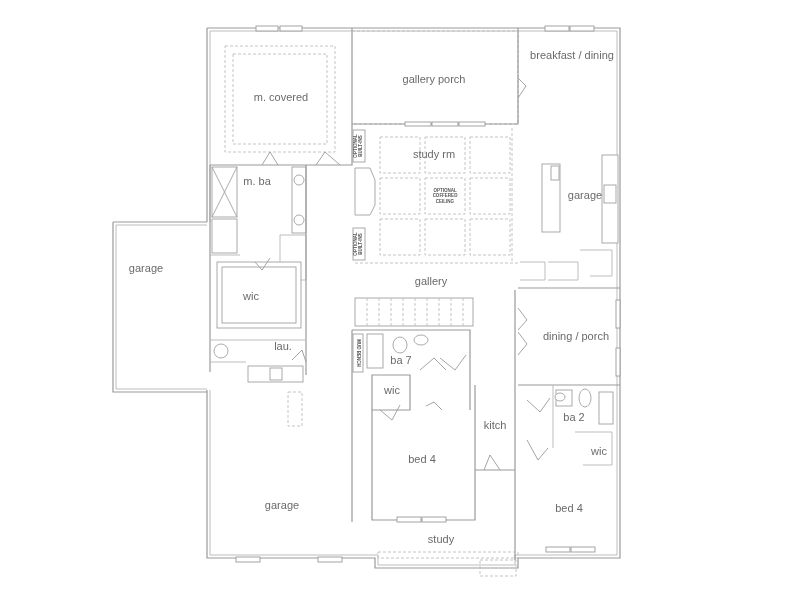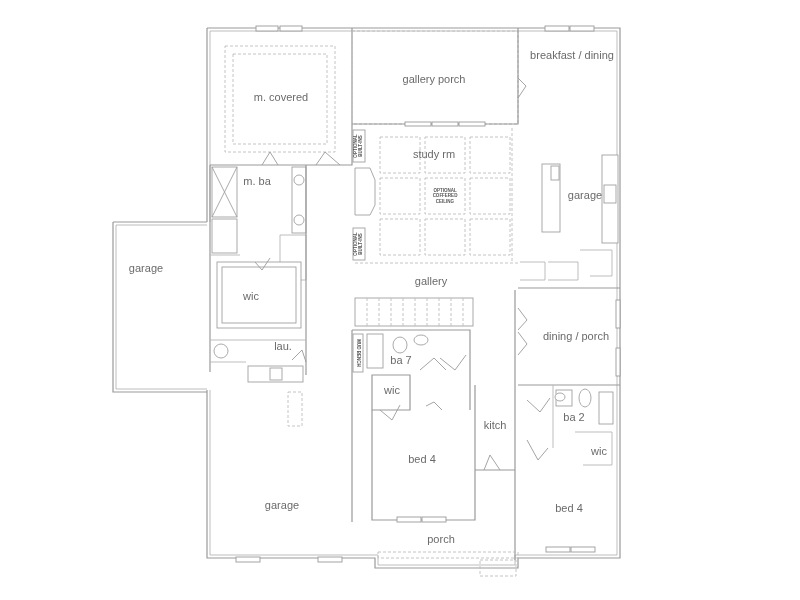--- a/index.html
+++ b/index.html
@@ -175,18 +175,18 @@
 <div class="label" style="left:283px;top:346px">lau.</div>
 <div class="label" style="left:401px;top:360px">ba 7</div>
 <div class="label" style="left:576px;top:336px">dining / porch</div>
 <div class="label" style="left:392px;top:390px">wic</div>
 <div class="label" style="left:574px;top:417px">ba 2</div>
 <div class="label" style="left:495px;top:425px">kitch</div>
 <div class="label" style="left:599px;top:451px">wic</div>
 <div class="label" style="left:422px;top:459px">bed 4</div>
 <div class="label" style="left:282px;top:505px">garage</div>
 <div class="label" style="left:569px;top:508px">bed 4</div>
-<div class="label" style="left:441px;top:539px">porch</div>
+<div class="label" style="left:441px;top:539px">study</div>
 
 <div class="small" style="left:445px;top:196px;width:30px">OPTIONAL COFFERED CEILING</div>
 <div class="vert" style="left:359px;top:146px;width:28px;white-space:normal">OPTIONAL BUILT-INS</div>
 <div class="vert" style="left:359px;top:244px;width:28px;white-space:normal">OPTIONAL BUILT-INS</div>
 <div class="vert90" style="left:358px;top:353px">MUD BENCH</div>
 
 </body></html>

